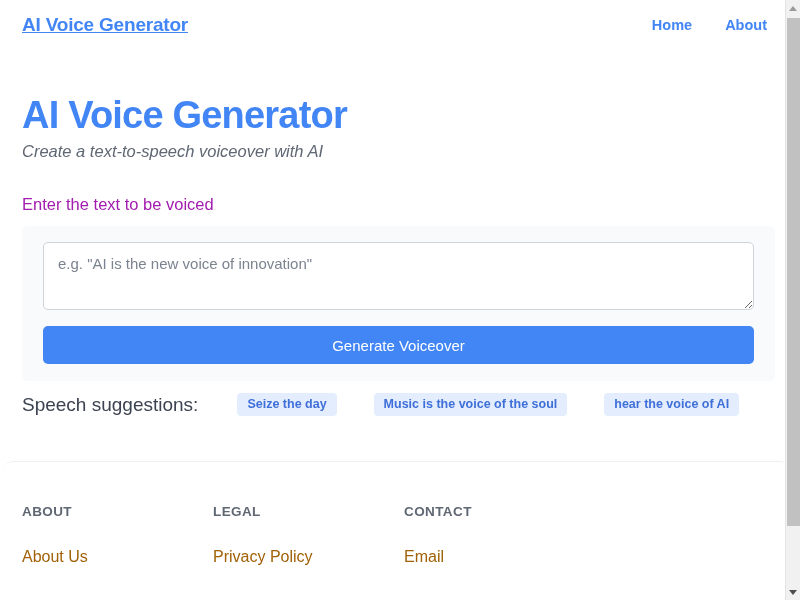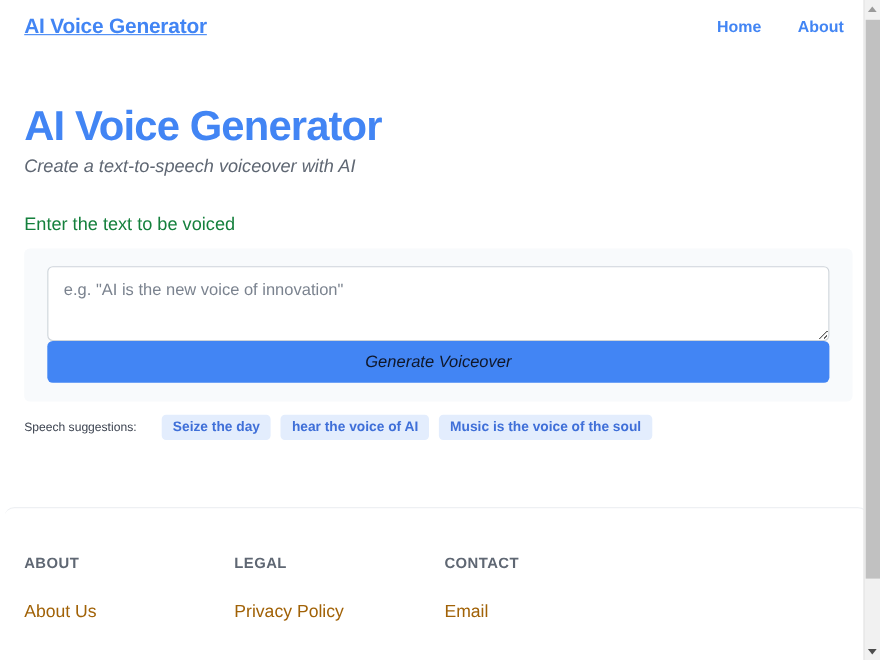--- a/index.html
+++ b/index.html
@@ -77,21 +77,21 @@
     font-size: 16.5px;
     color: #5f6773;
     font-weight: normal;
     font-style: italic;
   }
 
   
   .form-label {
     margin: 34px 0 0 18px;
     font-size: 16.5px;
-    color: #15803d;
+    color: #a21caf;
   }
   .form-panel {
     margin: 12px 0 0 18px;
     width: 753px;
     background: #f8fafc;
     border-radius: 5px;
     padding: 16px 21px 17px 21px;
   }
   .voice-textarea {
     display: block;
@@ -103,58 +103,59 @@
     color: #2d3340;
     background: #ffffff;
     border: 1px solid #ced4da;
     border-radius: 5px;
     resize: vertical;
     outline: none;
   }
   .voice-textarea::placeholder { color: #7b838f; }
   .generate-btn {
     display: block;
+    margin-top: 16px;
     width: 100%;
     height: 38px;
     background: #4285f4;
-    color: #0f172a;
+    color: #ffffff;
     font-family: "Liberation Sans", sans-serif;
     font-size: 15px;
     border: none;
     border-radius: 5px;
     cursor: pointer;
-    font-style: italic;
   }
 
   
   .suggestions-row {
     margin: 12px 0 0 18px;
     display: flex;
     align-items: center;
     gap: 9px;
     flex-wrap: nowrap;
   }
   .suggestions-label {
-    font-size: 11px;
+    font-size: 19px;
     color: #3c4350;
     white-space: nowrap;
-    margin-right: 14px;
+    margin-right: 2px;
   }
   .chip {
     display: inline-block;
     padding: 4px 10px 5px 10px;
     background: #e3edfd;
     color: #3f6fd8;
     font-size: 12.5px;
     font-weight: bold;
     border-radius: 4px;
     white-space: nowrap;
     cursor: pointer;
     border: none;
     font-family: "Liberation Sans", sans-serif;
+    margin-left: 28px;
   }
 
   
   .site-footer {
     position: absolute;
     left: 0;
     top: 461px;
     width: 785px;
     height: 139px;
     background: #ffffff;
@@ -244,22 +245,22 @@
     <div class="form-label">Enter the text to be voiced</div>
 
     <div class="form-panel">
       <textarea class="voice-textarea" placeholder="e.g. &quot;AI is the new voice of innovation&quot;" style=""></textarea>
       <button class="generate-btn">Generate Voiceover</button>
     </div>
 
     <div class="suggestions-row">
       <span class="suggestions-label">Speech suggestions:</span>
       <button class="chip">Seize the day</button>
+      <button class="chip">Music is the voice of the soul</button>
       <button class="chip">hear the voice of AI</button>
-      <button class="chip">Music is the voice of the soul</button>
     </div>
 
     <div class="site-footer">
       <div class="footer-cols">
         <div class="footer-col">
           <div class="footer-heading">ABOUT</div>
           <a class="footer-link" href="#">About Us</a>
         </div>
         <div class="footer-col">
           <div class="footer-heading">LEGAL</div>

